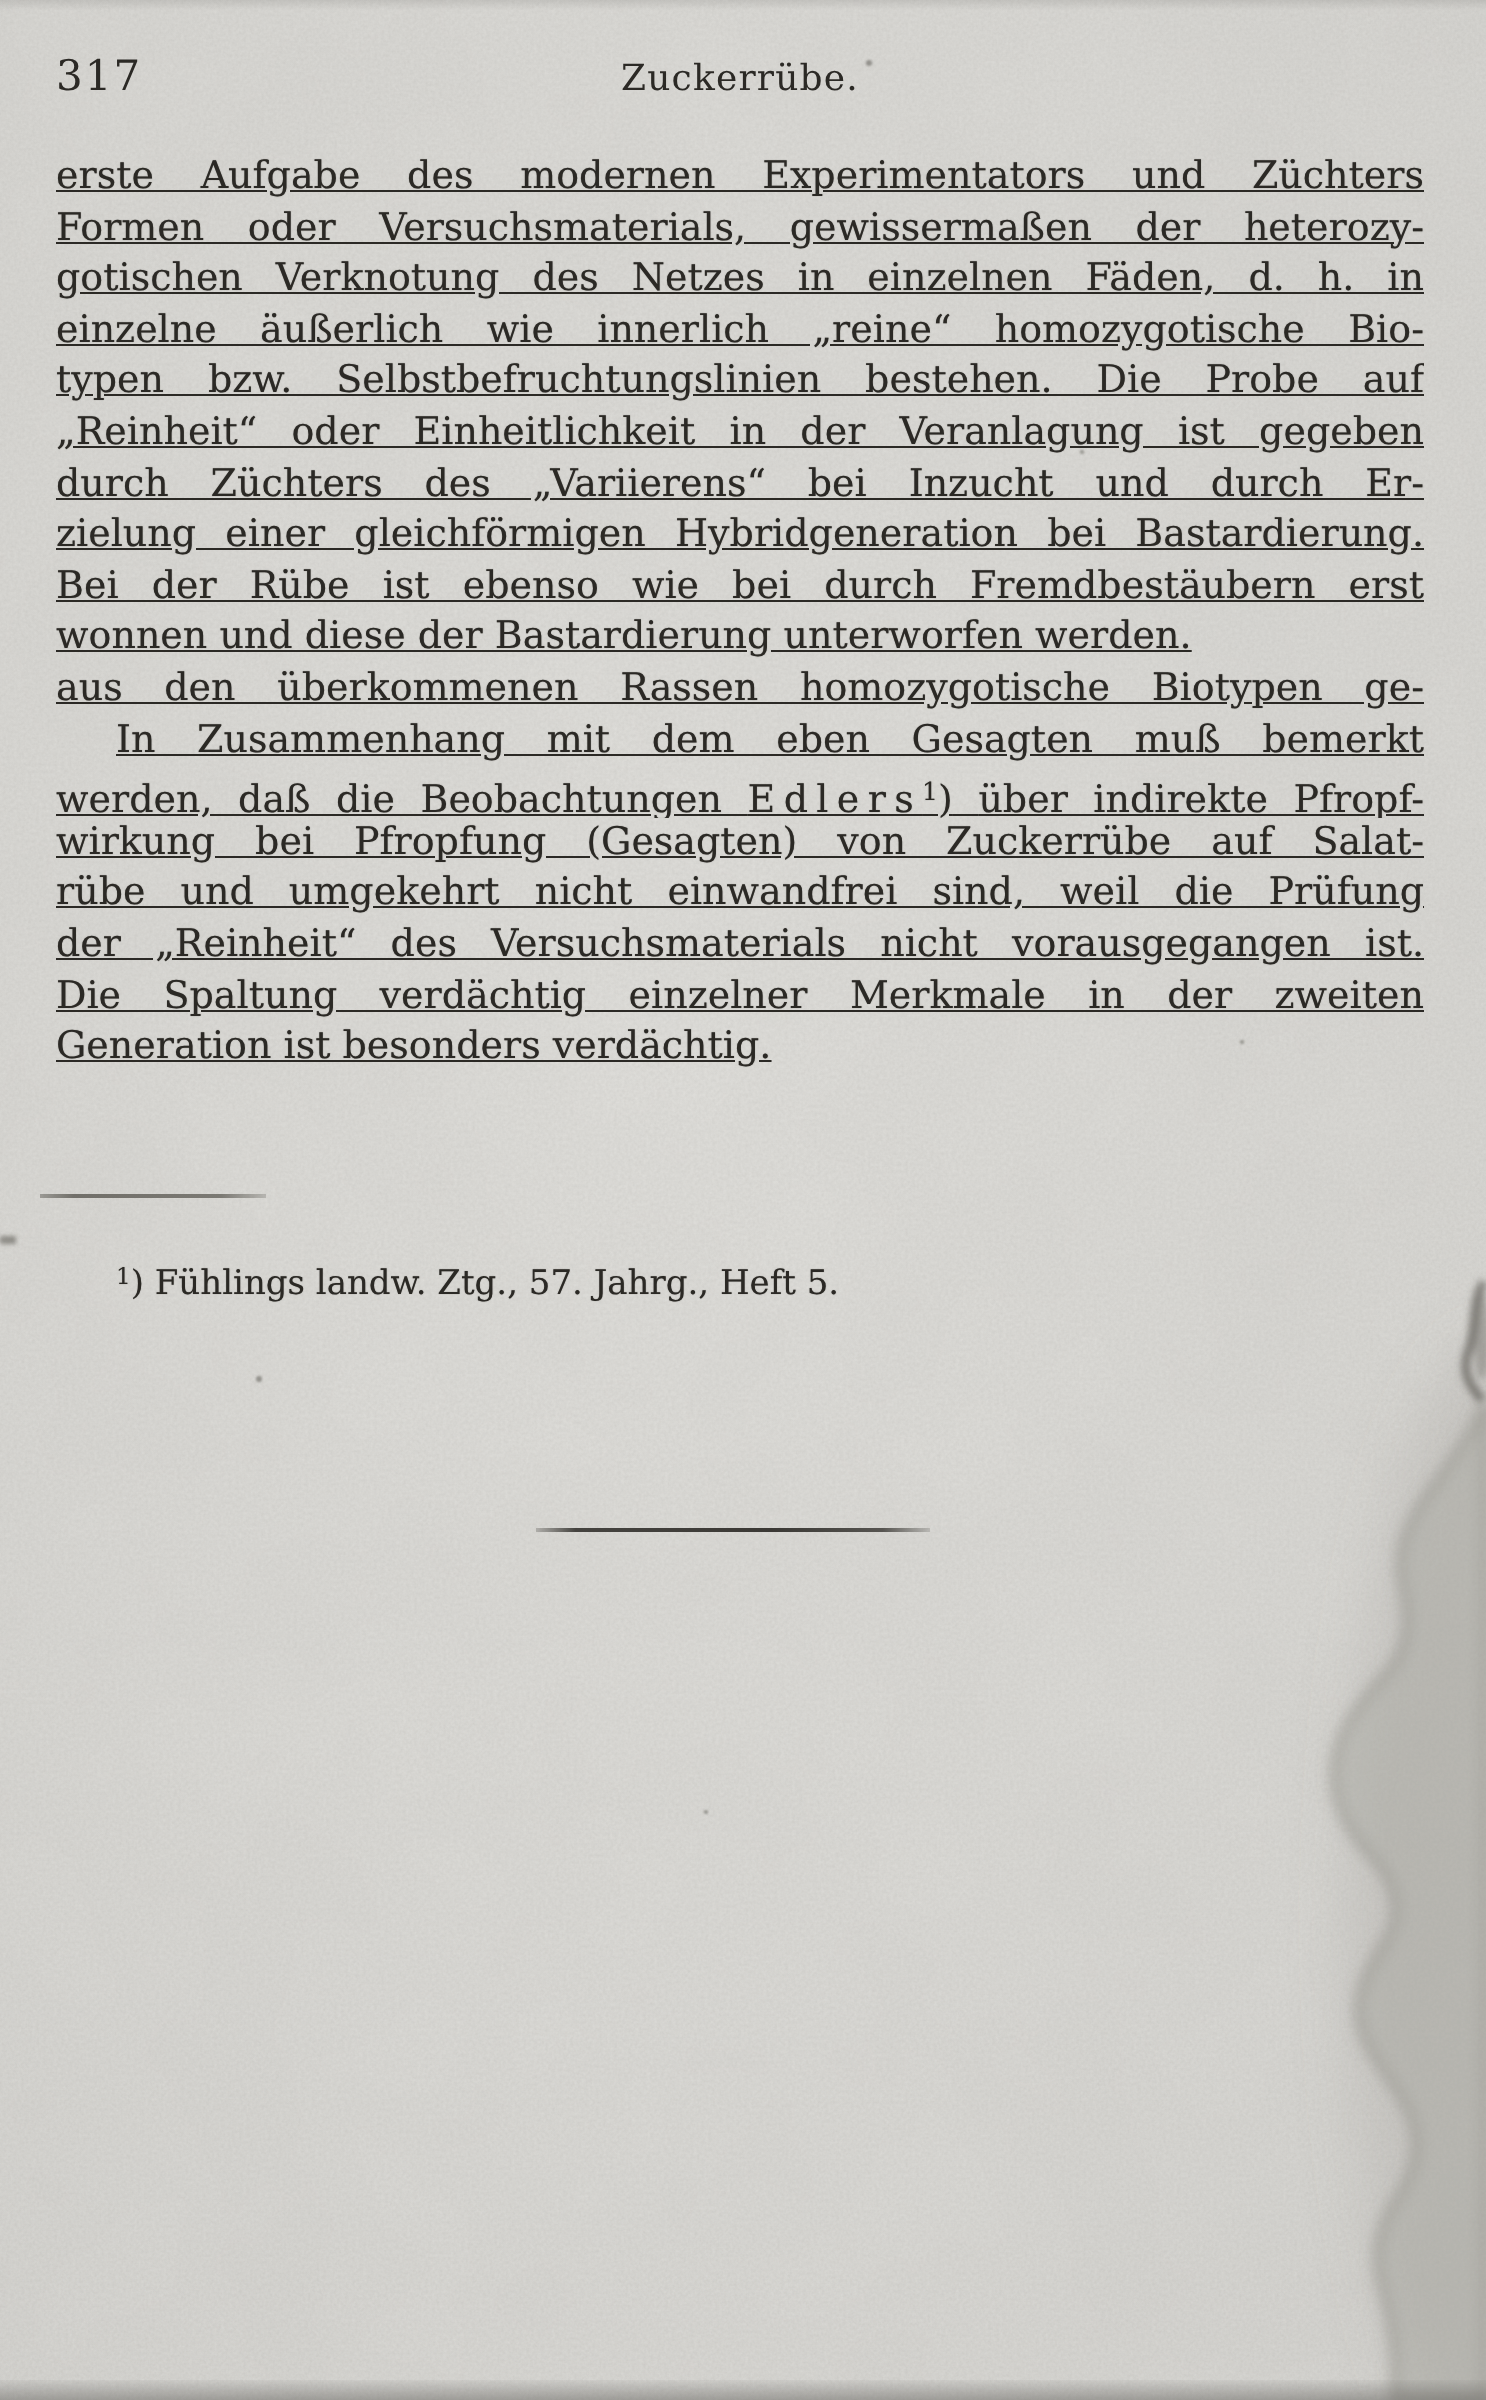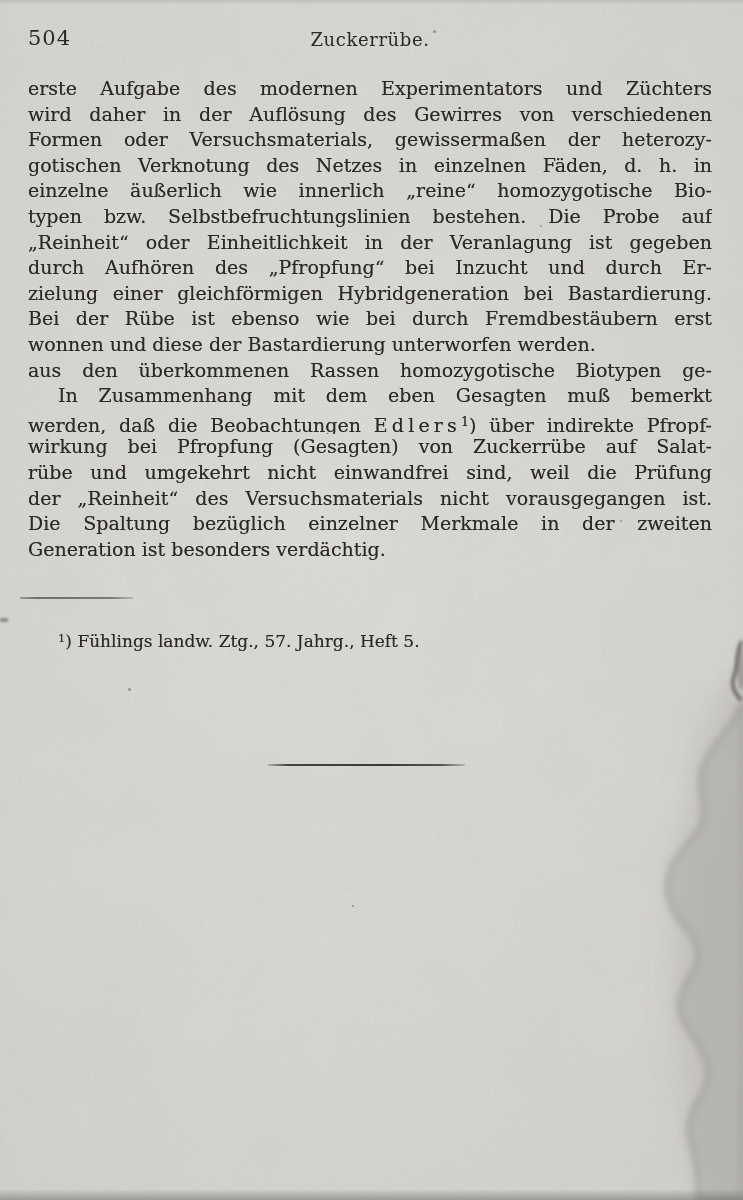--- a/index.html
+++ b/index.html
@@ -13,21 +13,21 @@
   .grain, .stains { position:absolute; left:0; top:0; pointer-events:none; }
 
   .pagehead { position:absolute; left:28px; top:26px; width:684px; height:26px; }
   .pagenum { position:absolute; left:0; top:0; font-size:21px; letter-spacing:1px; }
   .runhead { position:absolute; left:0; right:0; top:3px; text-align:center;
              font-size:18px; letter-spacing:0.6px; }
 
   .textblock { position:absolute; left:28px; top:76px; width:684px;
                font-size:19px; line-height:25.6px;
                text-shadow:0 0 0.5px rgba(43,41,37,0.55); }
-  .line { height:25.6px; overflow:hidden; text-align:justify; text-align-last:justify; }
+  .line { height:25.6px; overflow:hidden; text-align:justify; text-align-last:justify;text-decoration:underline; }
   .line.last { text-align-last:left; }
   .line.indent { text-indent:30px; }
   .sperr { letter-spacing:0.22em; }
   .sup { font-size:12.5px; vertical-align:6px; letter-spacing:0; }
 
   .fnrule { position:absolute; left:20px; top:597px; width:113px; height:2px;
             background:linear-gradient(to right, rgba(108,106,100,0.55), #716f69 15%, #7b7973 80%, rgba(108,106,100,0.3)); }
   .footnote { position:absolute; left:58px; top:611px; width:600px;
               font-size:17px; line-height:22px;
               text-shadow:0 0 0.5px rgba(43,41,37,0.5);margin-top:16px; }
@@ -86,50 +86,49 @@
                C 711 1072, 707 1086, 699 1098 C 691 1110, 686 1124, 690 1140
                C 694 1156, 699 1172, 697 1200 L 743 1200 Z" fill="#a3a19a" fill-opacity="0.42" stroke="#85837c" stroke-opacity="0.5" stroke-width="4"></path>
     </g>
     <g filter="url(#blurEdge)">
       <path d="M 742 641 C 735 652, 739 664, 734 676 C 730 688, 737 695, 741 700" fill="none" stroke="#57554f" stroke-width="4.5" stroke-opacity="0.65"></path>
       <ellipse cx="741" cy="668" rx="4" ry="22" fill="#6f6d66" fill-opacity="0.45"></ellipse>
     </g>
   </svg>
 
   <header class="pagehead">
-    <span class="pagenum">504</span>
+    <span class="pagenum">317</span>
     <span class="runhead">Zuckerrübe.</span>
   </header>
 
   <main class="textblock">
     <div class="para">
       <div class="line">erste Aufgabe des modernen Experimentators und Züchters</div>
-      <div class="line">wird daher in der Auflösung des Gewirres von verschiedenen</div>
       <div class="line">Formen oder Versuchsmaterials, gewissermaßen der heterozy-</div>
       <div class="line">gotischen Verknotung des Netzes in einzelnen Fäden, d. h. in</div>
       <div class="line">einzelne äußerlich wie innerlich „reine“ homozygotische Bio-</div>
       <div class="line">typen bzw. Selbstbefruchtungslinien bestehen. Die Probe auf</div>
       <div class="line">„Reinheit“ oder Einheitlichkeit in der Veranlagung ist gegeben</div>
-      <div class="line">durch Aufhören des „Pfropfung“ bei Inzucht und durch Er-</div>
+      <div class="line">durch Züchters des „Variierens“ bei Inzucht und durch Er-</div>
       <div class="line">zielung einer gleichförmigen Hybridgeneration bei Bastardierung.</div>
       <div class="line">Bei der Rübe ist ebenso wie bei durch Fremdbestäubern erst</div>
       <div class="line last">wonnen und diese der Bastardierung unterworfen werden.</div>
       <div class="line">aus den überkommenen Rassen homozygotische Biotypen ge-</div>
     </div>
     <div class="para">
       <div class="line indent">In Zusammenhang mit dem eben Gesagten muß bemerkt</div>
       <div class="line">
         <span>werden, daß die Beobachtungen</span>
         <span class="sperr">Edlers</span><span class="sup">1</span><span>)</span>
         <span>über indirekte Pfropf-</span>
       </div>
       <div class="line">wirkung bei Pfropfung (Gesagten) von Zuckerrübe auf Salat-</div>
       <div class="line">rübe und umgekehrt nicht einwandfrei sind, weil die Prüfung</div>
       <div class="line">der „Reinheit“ des Versuchsmaterials nicht vorausgegangen ist.</div>
-      <div class="line">Die Spaltung bezüglich einzelner Merkmale in der zweiten</div>
+      <div class="line">Die Spaltung verdächtig einzelner Merkmale in der zweiten</div>
       <div class="line last">Generation ist besonders verdächtig.</div>
     </div>
   </main>
 
   <div class="fnrule"></div>
   <div class="footnote">
     <span class="sup">1</span><span>)</span>
     <span>Fühlings landw. Ztg., 57. Jahrg., Heft 5.</span>
   </div>
 

